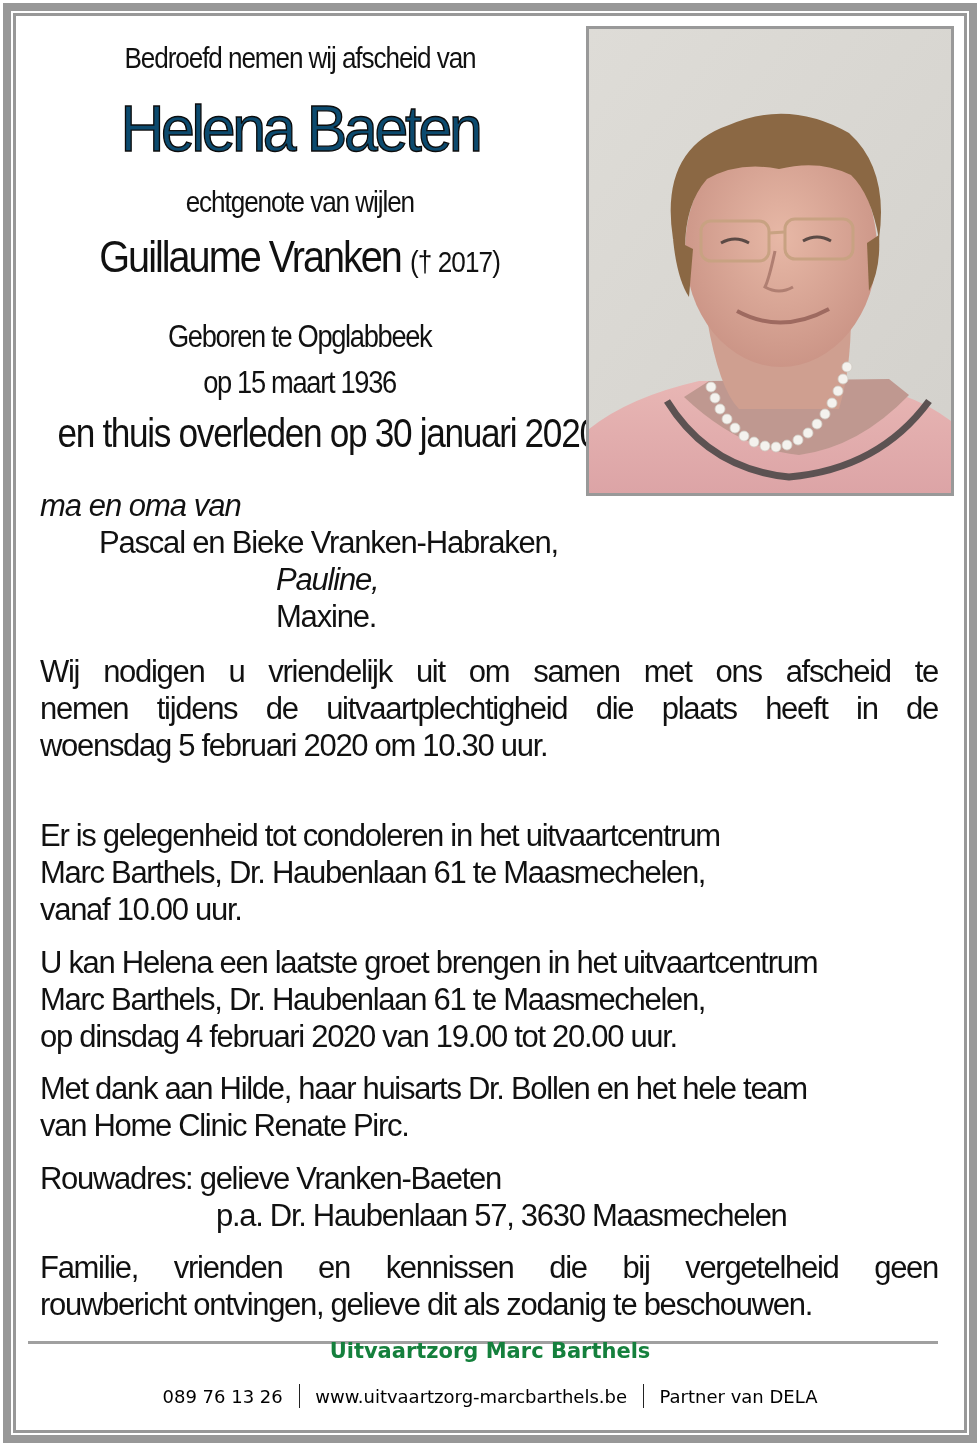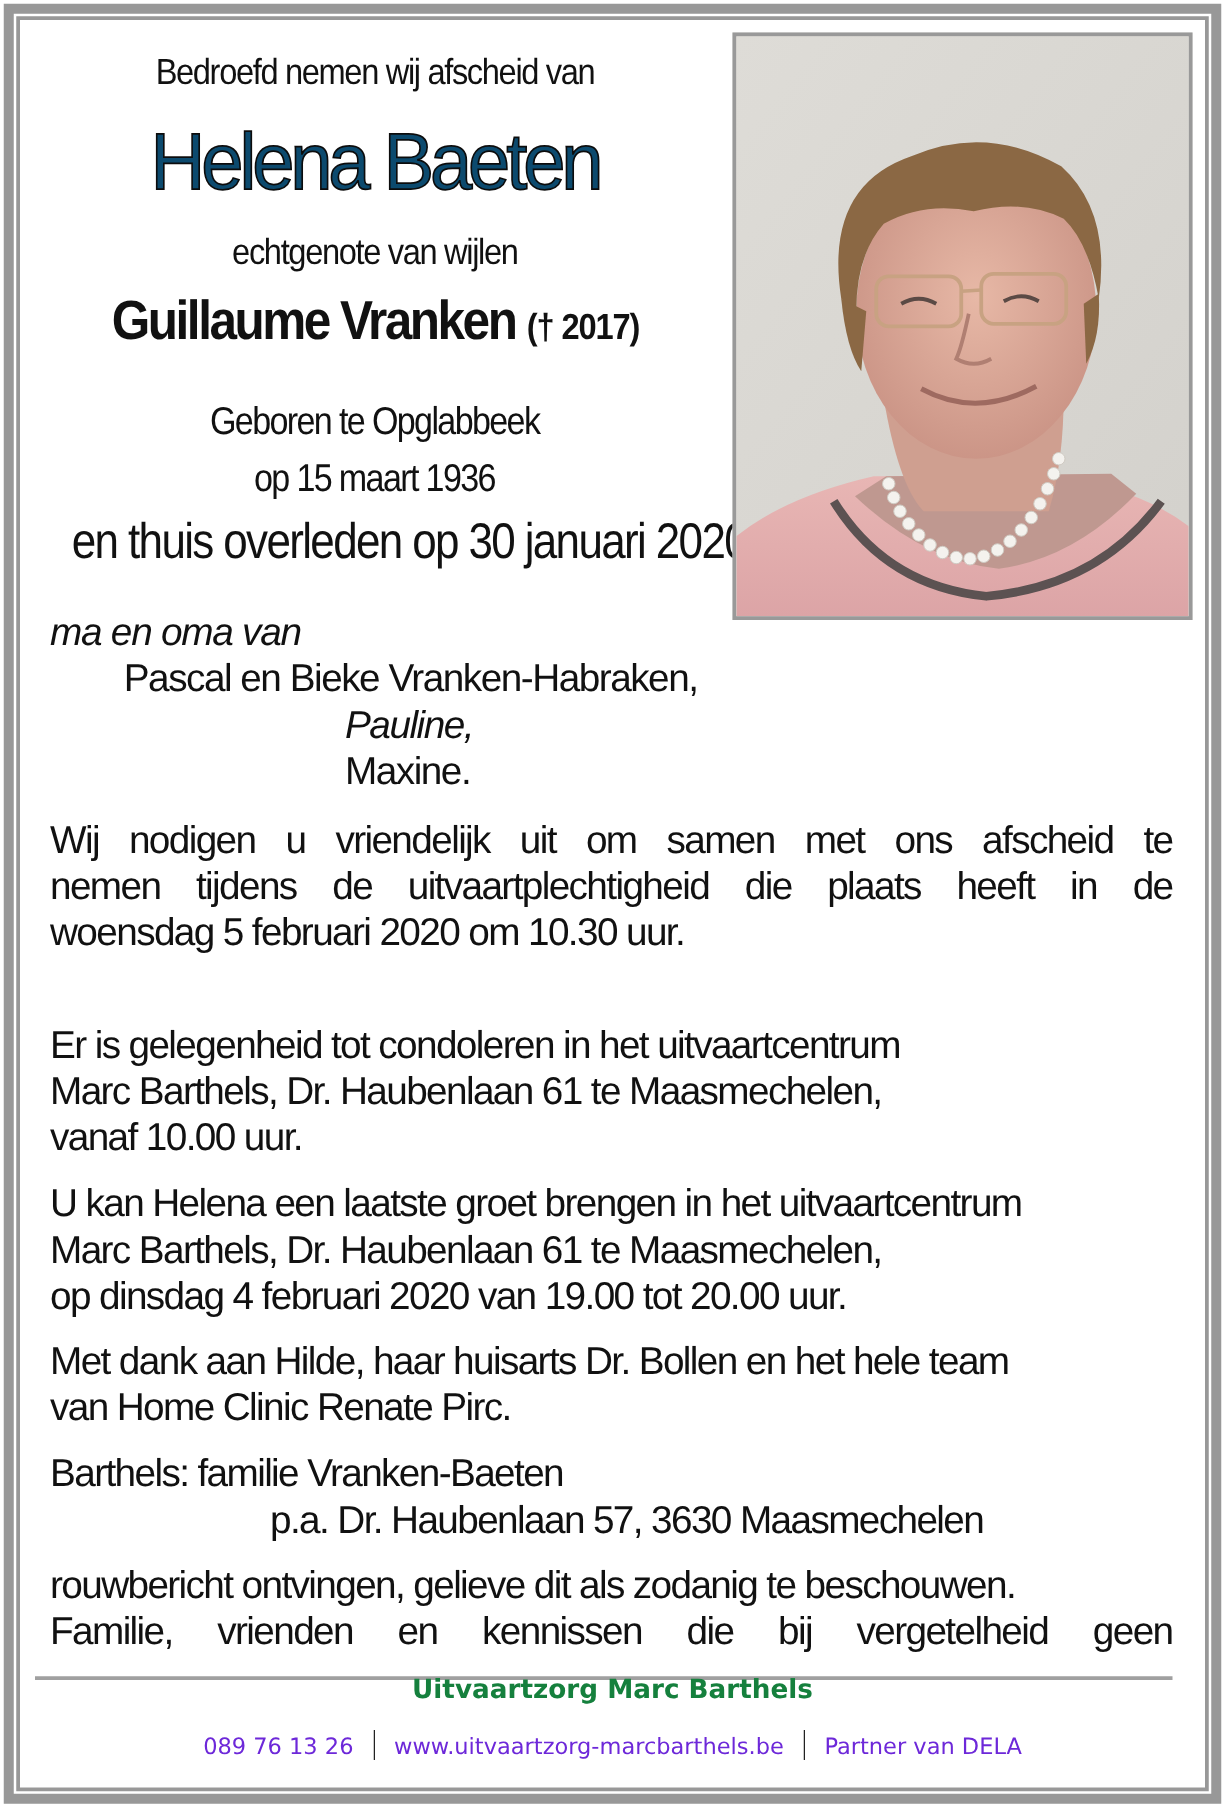--- a/index.html
+++ b/index.html
@@ -15,21 +15,21 @@
              box-sizing: border-box; border: 3px solid #999; overflow: hidden; background: #dcdad5; }
     .photo svg { display: block; width: 100%; height: 100%; }
 
     .ctr { position: absolute; left: 20px; width: 560px; text-align: center; white-space: nowrap; }
     .cond { display: inline-block; transform-origin: center; }
 
     .intro   { top: 42px;  font-size: 29px; letter-spacing: -1.2px; }
     .name    { top: 92px;  font-size: 64px; letter-spacing: -3.5px; font-weight: bold; color:#0c4a6e; }
     .name .cond { font-weight: normal; -webkit-text-stroke: 1.4px #0c0c0c; }
     .spouse-label { top: 186px; font-size: 29px; letter-spacing: -1.2px; }
-    .spouse  { top: 232px; font-size: 44px; letter-spacing: -2.2px; font-weight: bold; }
+    .spouse  { top: 232px; font-size: 44px; letter-spacing: -2.2px; }
     .spouse .note { font-size: 29px; letter-spacing: -1px; }
     .born-place { top: 319px; font-size: 31px; letter-spacing: -1.5px; }
     .born-date  { top: 365px; font-size: 31px; letter-spacing: -1.5px; }
     .died       { top: 411px; font-size: 40px; letter-spacing: -1.5px; }
 
     .abs { position: absolute; white-space: nowrap; font-size: 31px; letter-spacing: -1.2px; }
     .kin-label { left: 40px; top: 488px; font-style: italic; letter-spacing: -1px; }
     .kin-1 { left: 99px;  top: 525px; }
     .kin-2 { left: 276px; top: 562px; font-style: italic; }
     .kin-3 { left: 276px; top: 599px; }
@@ -45,21 +45,21 @@
     .p4 { top: 1070px; }
     .p5 { top: 1160px; }
     .p5 .indent { padding-left: 176px; }
     .p6 { top: 1249px; }
 
     .divider { position: absolute; left: 28px; top: 1341px; width: 910px; height: 3px; background: #a0a0a0; }
 
     .footer-title { position: absolute; left: 20px; width: 940px; top: 1339px; text-align: center;
                     font-family: "DejaVu Sans", sans-serif; font-weight: bold; font-size: 21px; color: #15803d; }
     .footer-info { position: absolute; left: 20px; width: 940px; top: 1384px; text-align: center;
-                   font-family: "DejaVu Sans", sans-serif; font-size: 18px; color: #6d28d9; white-space: nowrap; }
+                   font-family: "DejaVu Sans", sans-serif; font-size: 18px; color: #000000; white-space: nowrap; }
     .footer-info .sep { display: inline-block; width: 1px; height: 24px; background: #222;
                         vertical-align: -5px; margin: 0 10px; }
   </style>
 </head>
 <body>
 
 <div class="outer-frame"></div>
 <div class="inner-frame"></div>
 
 <div class="ctr intro">
@@ -182,27 +182,27 @@
   <span class="line">Marc Barthels, Dr. Haubenlaan 61 te Maasmechelen,</span>
   <span class="line">op dinsdag 4 februari 2020 van 19.00 tot 20.00 uur.</span>
 </div>
 
 <div class="para p4">
   <span class="line">Met dank aan Hilde, haar huisarts Dr. Bollen en het hele team</span>
   <span class="line">van Home Clinic Renate Pirc.</span>
 </div>
 
 <div class="para p5">
-  <span class="line">Barthels: familie Vranken-Baeten</span>
+  <span class="line">Rouwadres: gelieve Vranken-Baeten</span>
   <span class="line indent">p.a. Dr. Haubenlaan 57, 3630 Maasmechelen</span>
 </div>
 
 <div class="para p6">
+  <span class="line just">Familie, vrienden en kennissen die bij vergetelheid geen</span>
   <span class="line">rouwbericht ontvingen, gelieve dit als zodanig te beschouwen.</span>
-  <span class="line just">Familie, vrienden en kennissen die bij vergetelheid geen</span>
 </div>
 
 <div class="divider"></div>
 
 <div class="footer-title">
   <span>Uitvaartzorg Marc Barthels</span>
 </div>
 <div class="footer-info">
   <span>089 76 13 26</span>
   <span class="sep"></span>

